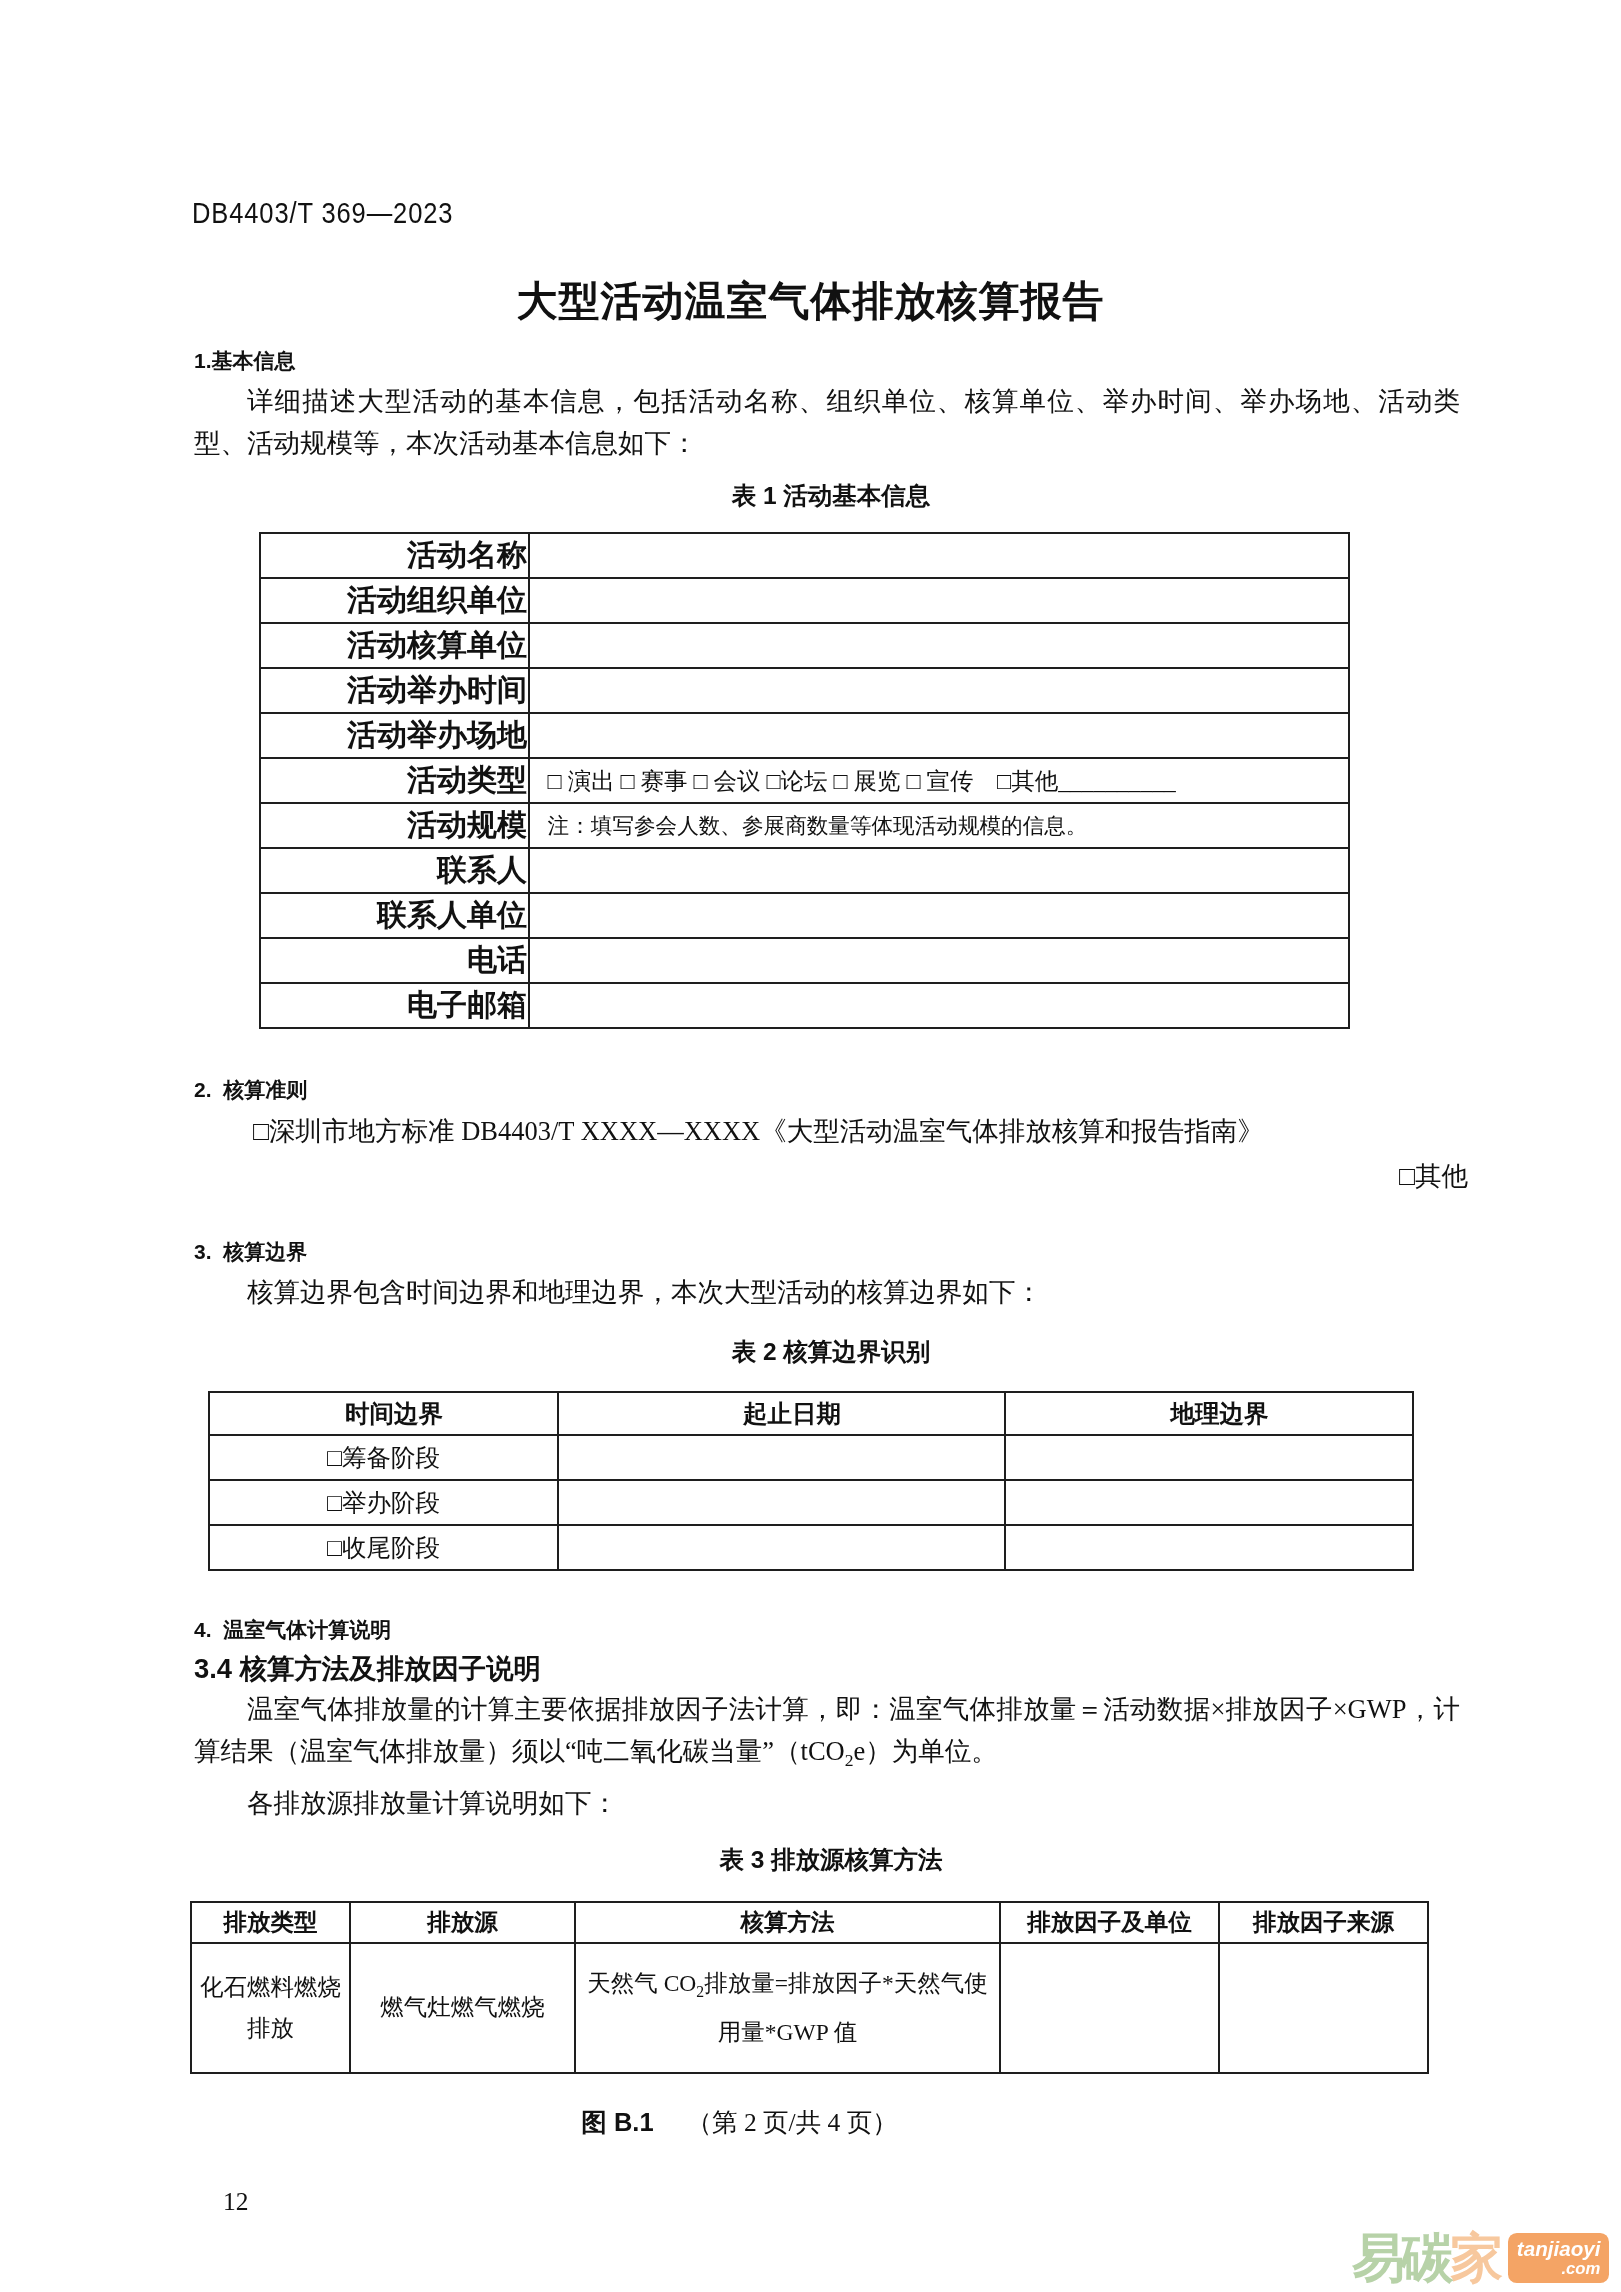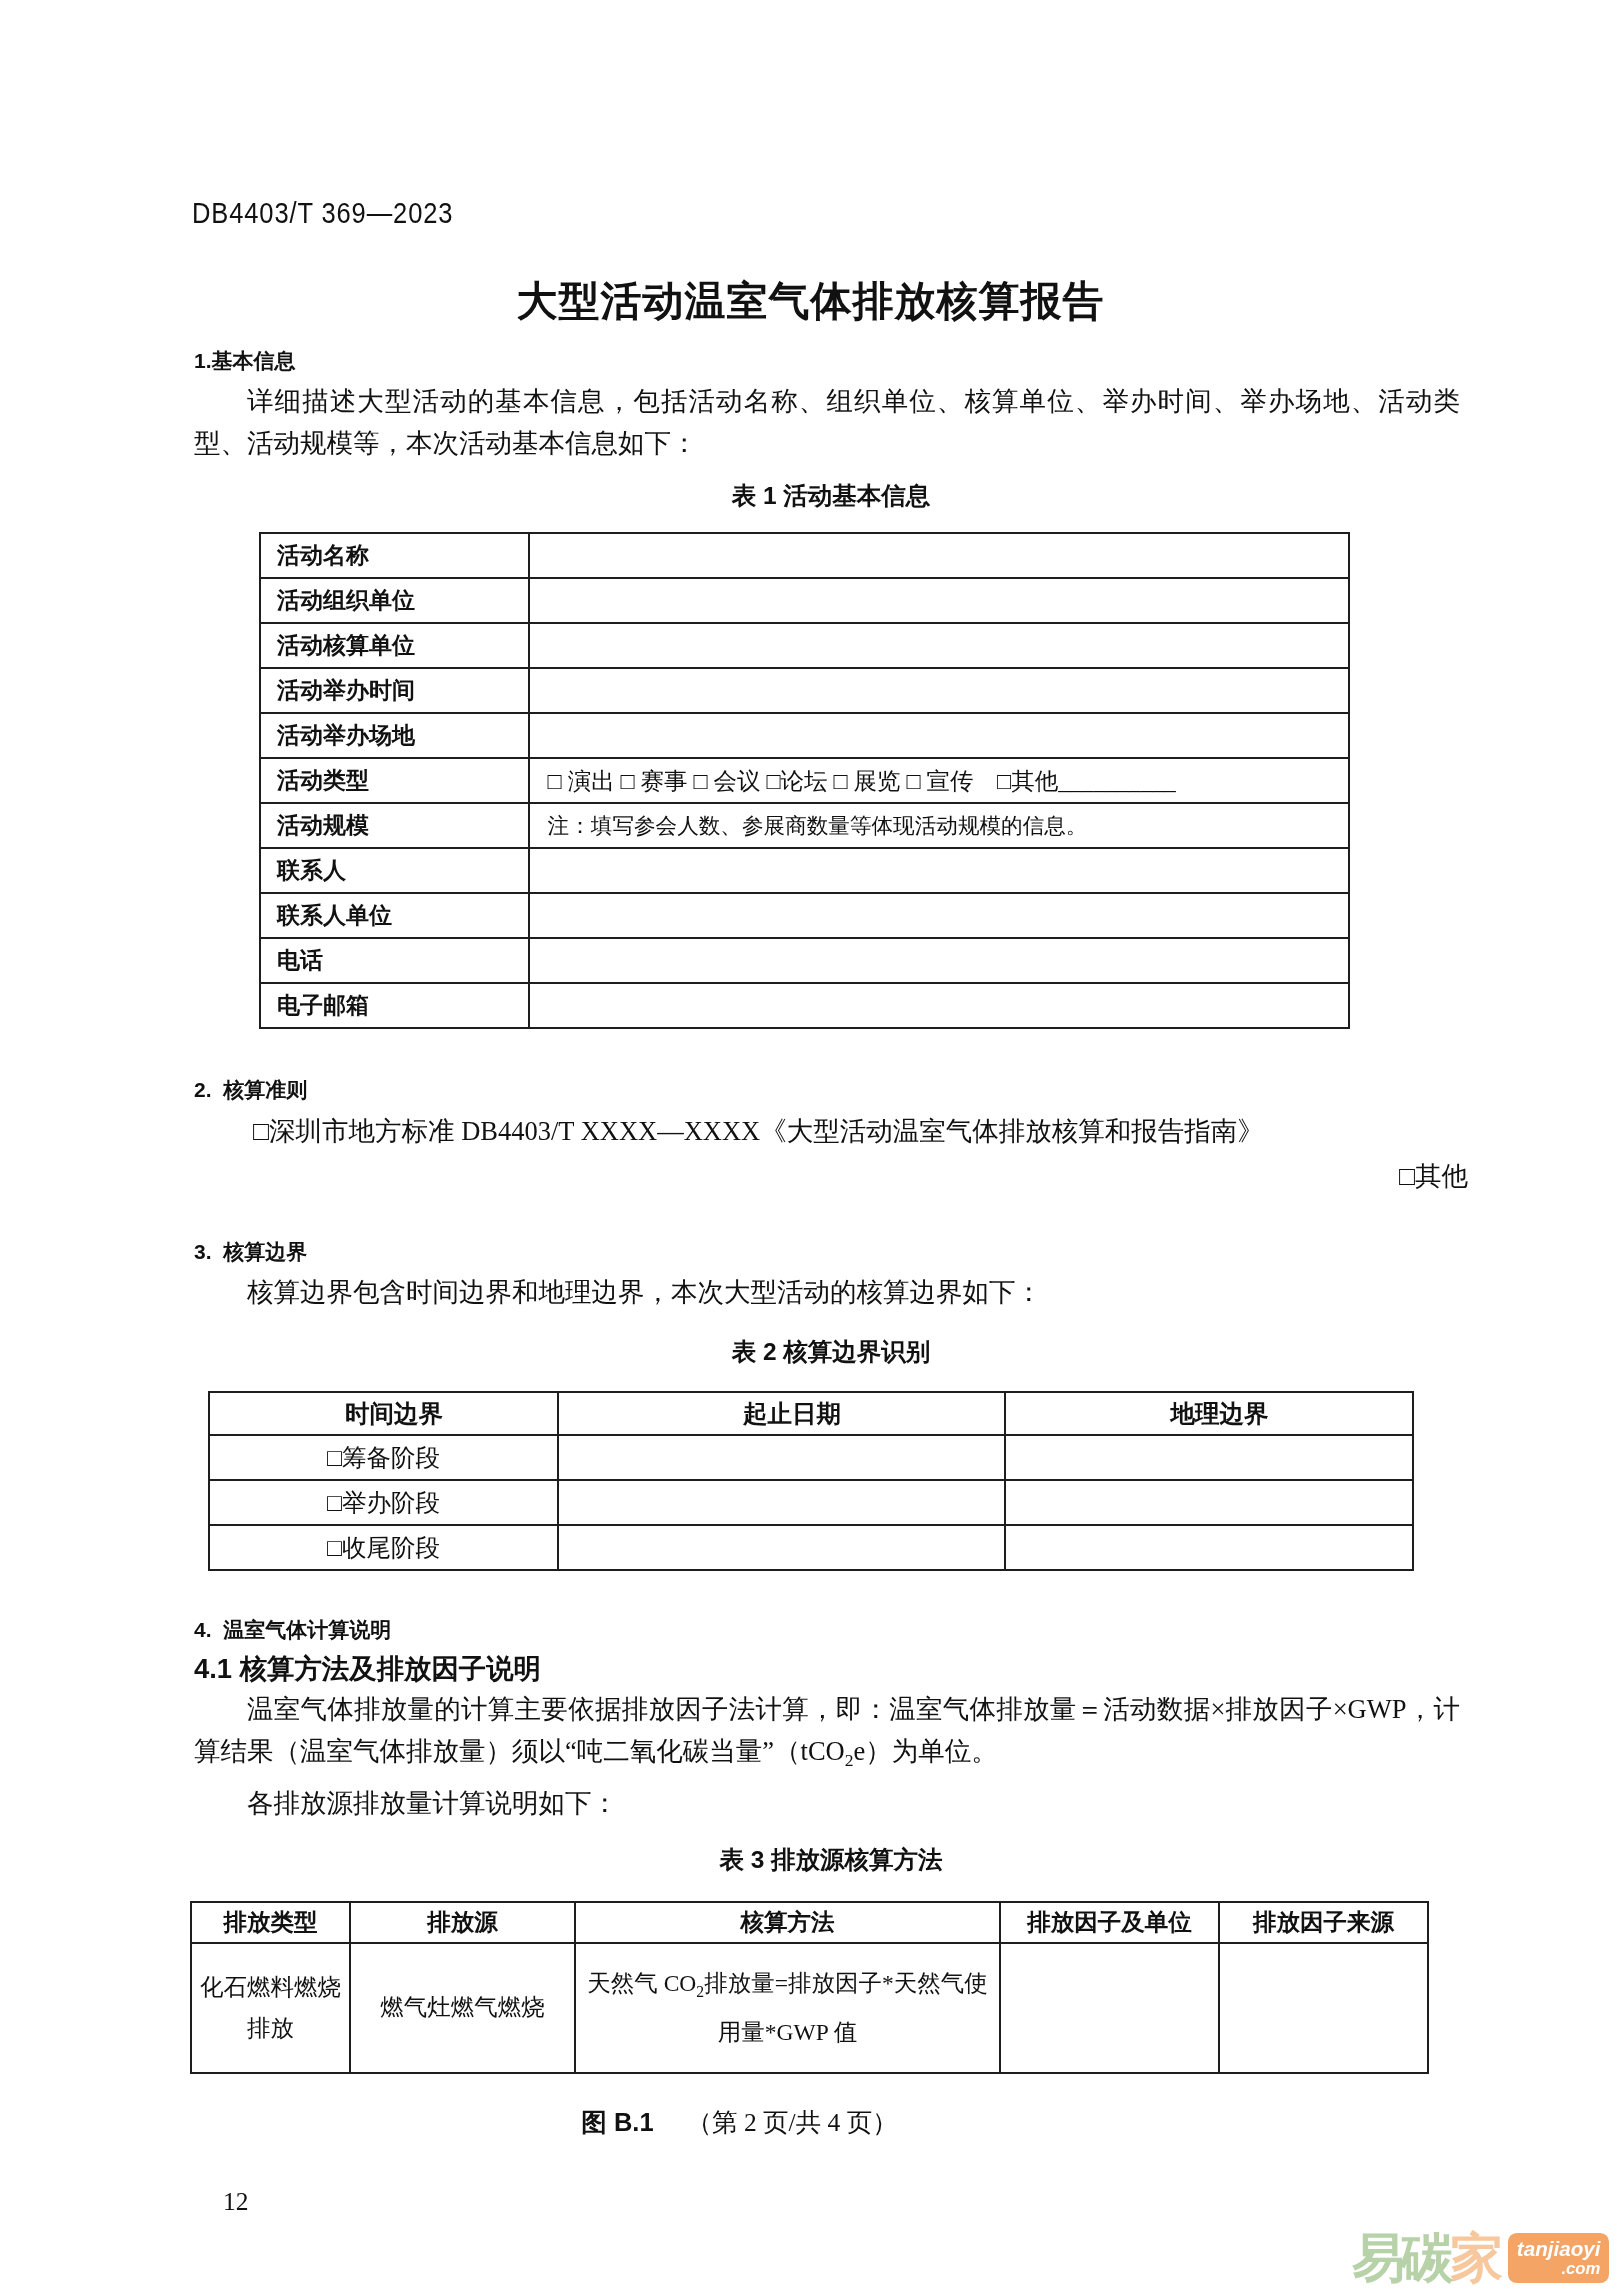--- a/index.html
+++ b/index.html
@@ -64,22 +64,22 @@
   }
   .tbl-caption.c2{margin-top:21.6px;}
   .tbl-caption.c3{margin-top:19.6px;}
   table{border-collapse:collapse;table-layout:fixed;}
   td,th{border:2px solid #1e1e1e;overflow:hidden;}
   
   .t1{margin:19.6px 0 0 259px;width:1091px;}
   .t1 td{height:41px;}
   .t1 .lbl{
     font-family:"Liberation Sans",sans-serif;
-    font-weight:bold;font-size:23px;
-    text-align:left;
+    font-weight:bold;font-size:30px;
+    text-align:right;
     padding-left:16px;
   }
   .t1 .val{
     font-size:23.5px;padding:0 13.7px 0 17.6px;
     white-space:pre-wrap;
   }
   .t1 .val.note{font-size:21.6px;}
   
   .cb-line{
     margin:0 157px 0 253px;
@@ -258,21 +258,21 @@
     </tr>
     <tr>
       <td>□收尾阶段</td>
       <td></td>
       <td></td>
     </tr>
   </tbody>
     </table>
 
   <div class="h-sec s4">4.  温室气体计算说明</div>
-  <div class="h-sub">4.1 核算方法及排放因子说明</div>
+  <div class="h-sub">3.4 核算方法及排放因子说明</div>
   <p class="body-p"><span>温室气体排放量的计算主要依据排放因子法计算，即：温室气体排放量＝活动数据×排放因子×GWP，计算结果（温室气体排放量）须以“吨二氧化碳当量”（tCO</span><sub>2</sub><span>e）为单位。</span></p>
   <p class="body-p">各排放源排放量计算说明如下：</p>
 
   <div class="tbl-caption c3">表 3 排放源核算方法</div>
   <table class="t3">
     <colgroup>
         <col style="width:159px">
         <col style="width:225px">
         <col style="width:425px">
         <col style="width:219px">

